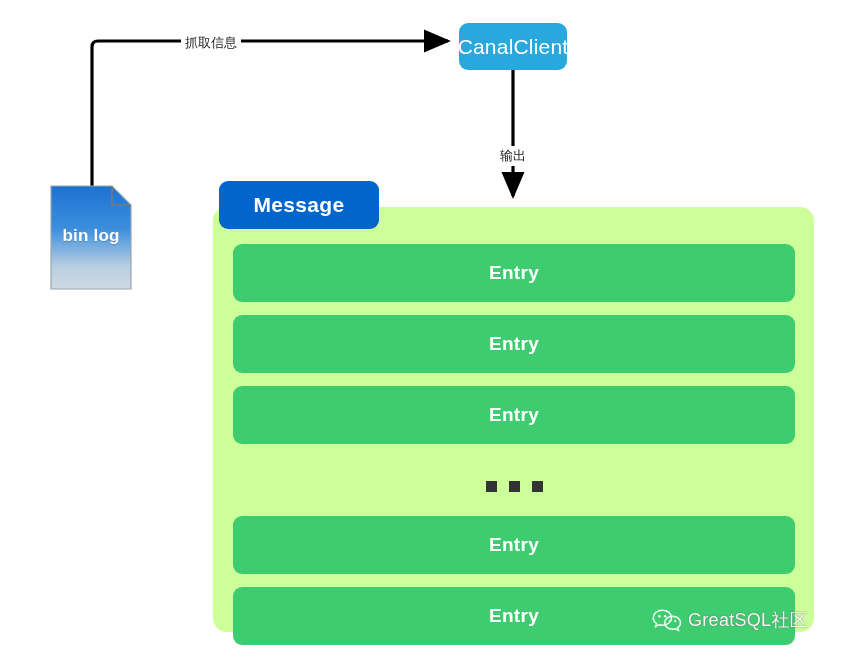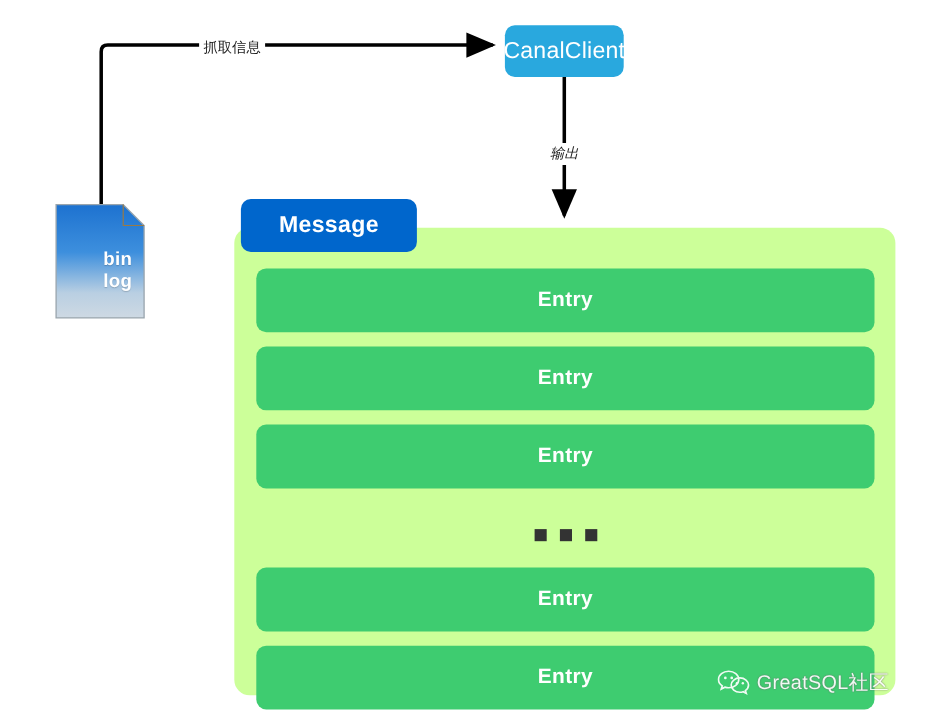--- a/index.html
+++ b/index.html
@@ -42,21 +42,20 @@
     position: absolute;
     left: 50px;
     top: 226px;
     width: 82px;
     text-align: center;
     font-size: 17px;
     font-weight: bold;
     color: #ffffff;
     letter-spacing: 0.2px;
     text-shadow: 0 1px 1px rgba(0,0,0,0.18);
-    padding-left: 32px;
   }
 
   
   .canal-client {
     position: absolute;
     left: 459px;
     top: 23px;
     width: 108px;
     height: 47px;
     background: #29a8de;
@@ -78,23 +77,22 @@
     line-height: 1.1;
     white-space: nowrap;
   }
   .edge-label-fetch {
     left: 181px;
     top: 36px;
     padding: 0 4px;
   }
   .edge-label-output {
     left: 498px;
-    top: 130px;
+    top: 146px;
     padding: 3px 2px;
-    font-style: italic;
   }
 
   
   .message-panel {
     position: absolute;
     left: 213px;
     top: 207px;
     width: 601px;
     height: 425px;
     background: #ccff99;

